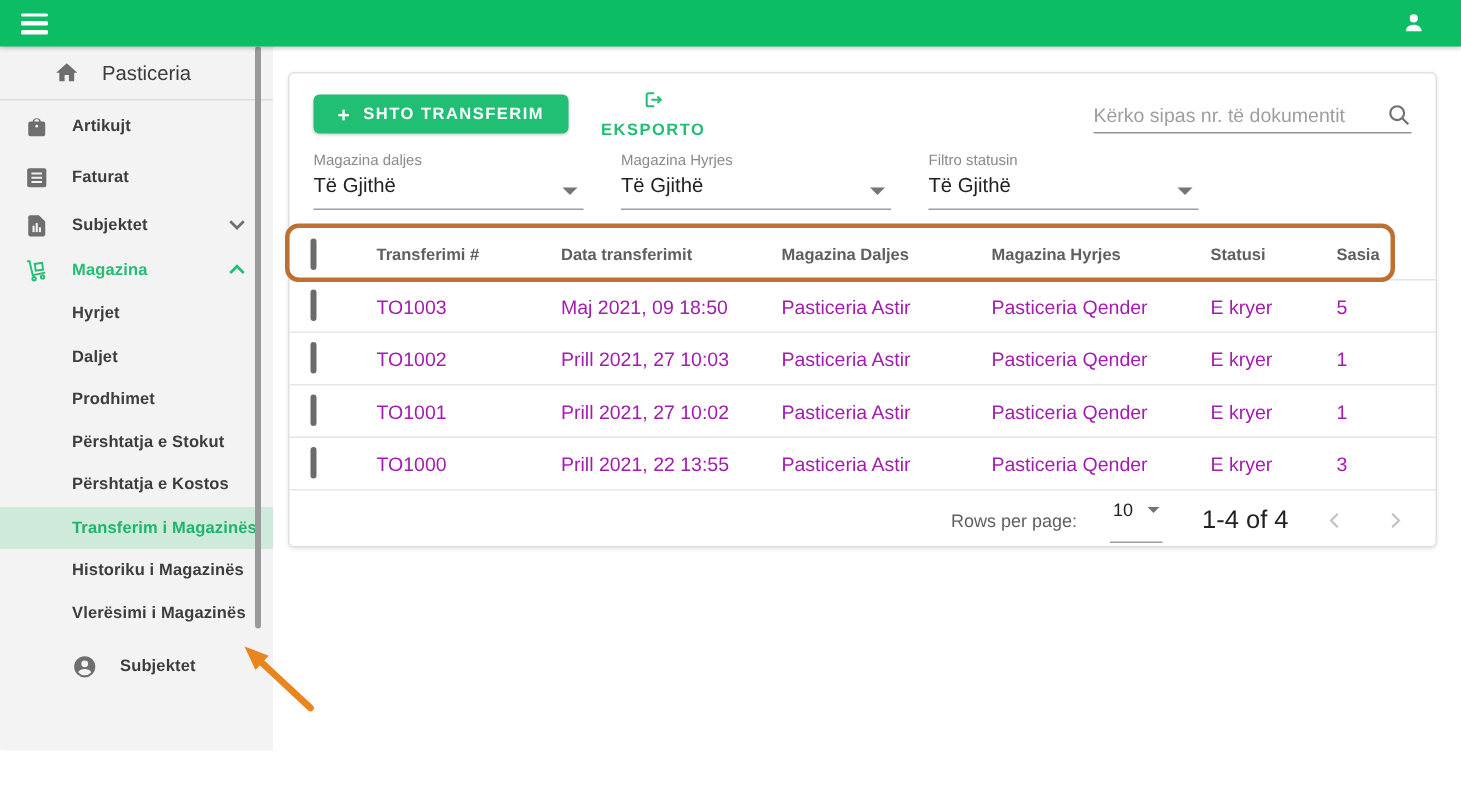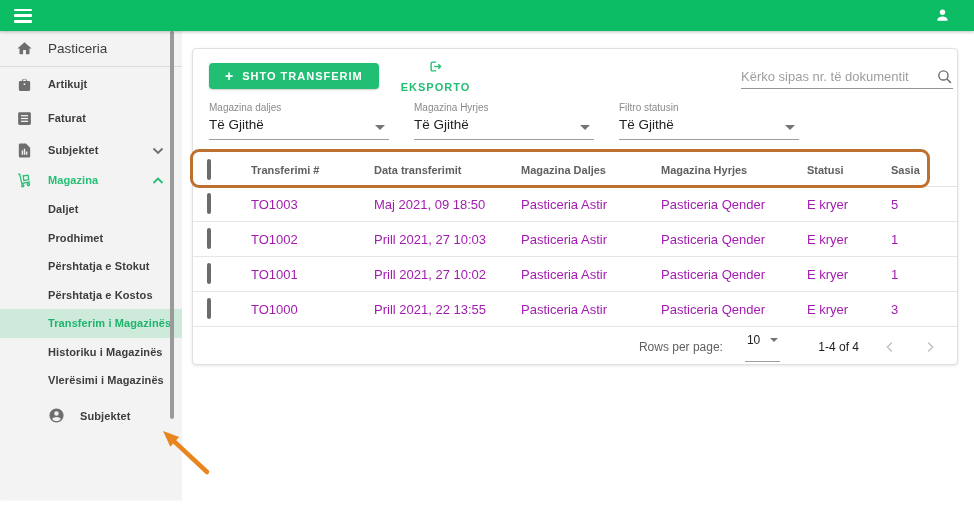--- a/index.html
+++ b/index.html
@@ -12,21 +12,21 @@
     background:#0cbd66; box-shadow:0 1px 3px rgba(0,0,0,.25); z-index:5;
     display:flex; align-items:center; }
   .hamburger { margin-left:14px; width:18px; height:14px; display:flex;
     flex-direction:column; justify-content:space-between; cursor:pointer; }
   .hamburger span { display:block; height:2.5px; background:#fff; border-radius:1px; }
   .topbar-user { position:absolute; right:22px; top:6px; width:19px; height:19px; }
 
   
   .sidebar { position:absolute; left:0; top:31px; width:182px; height:469px;
     background:#f3f3f3; box-shadow:1px 0 2px rgba(0,0,0,.08); }
-  .side-header { height:35px; display:flex; align-items:center; }
+  .side-header { height:35px; display:flex; align-items:center;padding-left:20px; }
   .side-header .lbl { font-size:13.5px; color:#3c3c3c; }
   .side-divider { height:1px; background:#dcdcdc; }
   .nav-item { display:flex; align-items:center; cursor:pointer; position:relative; }
   .nav-item.main { height:34px; }
   .nav-item.short { height:30px; }
   .nav-item.sub { height:28.5px; }
   .icon-cell { width:48px; display:flex; justify-content:center; flex:none; }
   .icon-cell svg { width:17px; height:17px; }
   .nav-label { font-size:11px; font-weight:bold; color:#3d3d3d; letter-spacing:.1px; }
   .nav-item.sub .nav-label { margin-left:48px; }
@@ -47,21 +47,21 @@
   
   .toolbar { margin:14px 16px 0; height:26px; display:flex; align-items:center; }
   .btn-primary { display:flex; align-items:center; gap:8px; background:#21bf73;
     color:#fff; border:none; border-radius:4px; height:26px; padding:0 16px;
     font-family:inherit; font-size:11px; font-weight:bold; letter-spacing:1px;
     cursor:pointer; box-shadow:0 1px 2px rgba(0,0,0,.2); }
   .btn-primary .plus { font-size:14px; font-weight:bold; }
   .btn-text { display:flex; align-items:center; gap:7px; background:none; border:none;
     color:#21bf73; font-family:inherit; font-size:11px; font-weight:bold;
     letter-spacing:1px; margin-left:22px; cursor:pointer;flex-direction:column; }
-  .search { position:absolute; right:4px; top:16px; width:212px; height:24px;
+  .search { position:absolute; right:16px; top:16px; width:212px; height:24px;
     border-bottom:1px solid #949494; display:flex; align-items:center; }
   .search input { flex:1; border:none; outline:none; background:none;
     font-family:inherit; font-size:13px; color:#424242; }
   .search input::placeholder { color:#9e9e9e; }
   .search svg { flex:none; margin-left:4px; }
 
   
   .filters { margin:13px 16px 0; height:38px; display:flex; }
   .filter { width:180px; margin-right:25px; position:relative;
     border-bottom:1px solid #9e9e9e; padding-bottom:5px; cursor:pointer; }
@@ -89,21 +89,21 @@
 
   
   .pagination { height:39px; display:flex; align-items:center; justify-content:flex-end;
     padding-right:18px; }
   .pg-label { font-size:12px; color:#5f5f5f; }
   .pg-select { display:flex; align-items:center; gap:10px; margin-left:22px;
     border-bottom:1px solid #9e9e9e; padding:2px 2px 14px; cursor:pointer; }
   .pg-select .pg-val { font-size:12px; color:#212121; }
   .pg-caret { width:0; height:0; border-left:4.5px solid transparent;
     border-right:4.5px solid transparent; border-top:4.5px solid #757575; }
-  .pg-range { font-size:12px; color:#212121; margin-left:38px; }
+  .pg-range { font-size:17px; color:#212121; margin-left:26px; }
   .pg-btn { margin-left:22px; cursor:default; display:flex; align-items:center; }
 
   
   .header-ring { position:absolute; left:-3px; top:100px; width:740px; height:39px;
     border:3px solid #bd7030; border-radius:9px; pointer-events:none; z-index:6; }
   .annotation-arrow { position:absolute; left:150px; top:418px; z-index:7;
     pointer-events:none; }
 </style>
 </head>
 <body>
@@ -187,20 +187,23 @@
           </svg>
       </span>
       <span class="nav-label green">Magazina</span>
       <span class="chev">
         <svg width="12" height="8" viewBox="0 0 12 8" fill="none" stroke="#22bf74" stroke-width="1.8">
             <polyline points="1.5,6 6,1.5 10.5,6"></polyline>
           </svg>
       </span>
     </div>
 
+    <div class="nav-item sub">
+      <span class="nav-label">Hyrjet</span>
+    </div>
     <div class="nav-item sub">
       <span class="nav-label">Daljet</span>
     </div>
     <div class="nav-item sub">
       <span class="nav-label">Prodhimet</span>
     </div>
     <div class="nav-item sub">
       <span class="nav-label">Përshtatja e Stokut</span>
     </div>
     <div class="nav-item sub">

